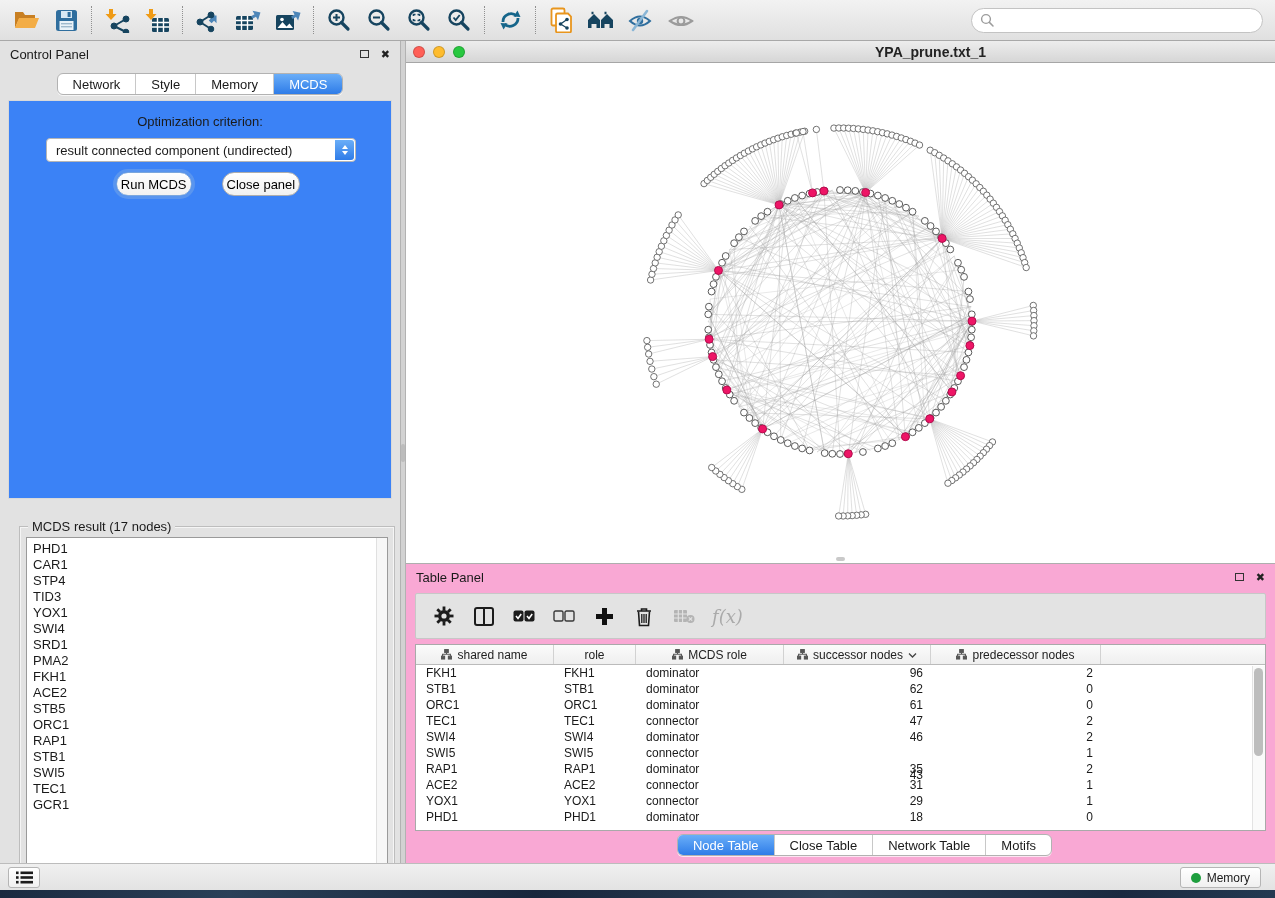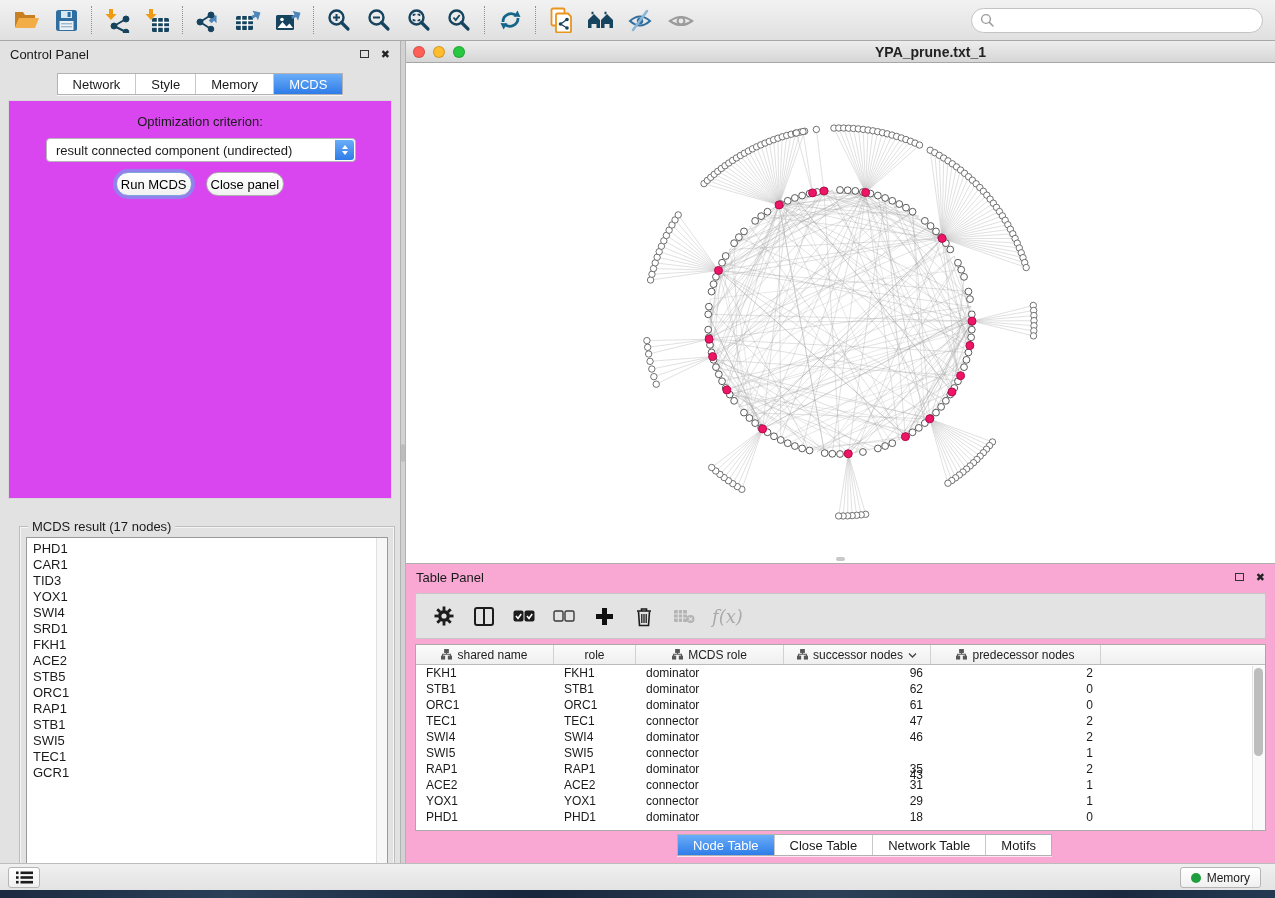--- a/index.html
+++ b/index.html
@@ -16,42 +16,42 @@
   .search-wrap { position:absolute; right:12px; top:8px; width:292px; height:25px; background:#fff;
                  border:1px solid #c3c3c3; border-radius:13px; display:flex; align-items:center; padding-left:8px; }
 
   
   .control-panel { position:absolute; left:0; top:41px; width:400px; height:822px; background:#e2e2e2; }
   .panel-head { height:26px; display:flex; align-items:center; padding:0 10px; }
   .panel-head .title { flex:1; font-size:13px; }
   .mini-float { width:9px; height:8px; border:1.5px solid #333; margin-right:12px; display:inline-block; }
   .mini-close { font-size:11px; font-weight:bold; color:#222; line-height:1; }
   .seg-row { display:flex; justify-content:center; margin-top:6px; }
-  .seg { display:inline-flex; border:1px solid #b2b2b2; border-radius:0; background:#fff; overflow:hidden;
+  .seg { display:inline-flex; border:1px solid #b2b2b2; border-radius:6px; background:#fff; overflow:hidden;
          height:22px; box-shadow:0 1px 0 rgba(255,255,255,.7); }
   .seg button { font-family:inherit; font-size:13px; color:#1a1a1a; background:transparent; border:0;
                 border-left:1px solid #c8c8c8; padding:0 15px; height:100%; cursor:default; }
   .seg button:first-child { border-left:0; }
   .seg button.active { background:linear-gradient(#6aaef8,#2e7ce8); color:#fff; }
   .cp-content { position:absolute; left:8px; top:59px; width:384px; height:399px;
-                background:#d946ef; border:1px solid #d9d9d9; }
+                background:#3b82f6; border:1px solid #d9d9d9; }
   .opt-label { text-align:center; margin-top:13px; font-size:13px; }
   .select-box { position:absolute; left:37px; top:37px; width:310px; height:24px; background:#fff;
                 border:1px solid #b5b5b5; border-radius:4px; display:flex; align-items:center;
                 padding-left:9px; font-size:13px; }
   .select-stepper { position:absolute; right:1px; top:1px; width:19px; height:20px; border-radius:0 3px 3px 0;
                     background:linear-gradient(#6aaef8,#2e7ce8); display:flex; flex-direction:column;
                     align-items:center; justify-content:center; gap:2px; }
   .tri-up { width:0; height:0; border-left:3.5px solid transparent; border-right:3.5px solid transparent;
             border-bottom:4px solid #fff; }
   .tri-dn { width:0; height:0; border-left:3.5px solid transparent; border-right:3.5px solid transparent;
             border-top:4px solid #fff; }
   .btn-row { position:absolute; left:0; top:71px; width:100%; display:flex; justify-content:center; gap:14px; }
   .mac-btn { font-family:inherit; font-size:13px; height:24px; padding:0 4px; border:1px solid #adadad;
-             border-radius:12px; background:linear-gradient(#ffffff,#f1f1f1); cursor:default; }
+             border-radius:12px; background:linear-gradient(#ffffff,#f1f1f1); cursor:default;margin-left:16px; }
   .mac-btn.focused { box-shadow:0 0 0 3px rgba(106,160,235,.65); border-color:#7ba7dd; }
   .group-box { position:absolute; left:10px; top:425px; width:376px; height:374px;
                border:1px solid #bdbdbd; box-shadow:inset 0 0 0 1px #f5f5f5; }
   .group-title { position:absolute; top:-8px; left:8px; background:#e2e2e2; padding:0 4px; font-size:13px; }
   .mcds-list { position:absolute; left:6px; top:10px; right:6px; bottom:8px; background:#fff;
                border:1px solid #9a9a9a; overflow:hidden; }
   .mcds-list ul { list-style:none; padding:3px 0 0 6px; }
   .mcds-list li { font-size:13px; line-height:16px; }
   .mcds-scroll { position:absolute; right:0; top:0; bottom:0; width:11px; background:#f7f7f7;
                  border-left:1px solid #e0e0e0; }
@@ -287,24 +287,26 @@
     <div class="btn-row">
       <button class="mac-btn focused">Run MCDS</button>
       <button class="mac-btn">Close panel</button>
     </div>
     <div class="group-box">
       <span class="group-title">MCDS result (17 nodes)</span>
       <div class="mcds-list">
         <ul id="mcds-items">
             <li>PHD1</li>
             <li>CAR1</li>
+            <li>STP4</li>
             <li>TID3</li>
             <li>YOX1</li>
             <li>SWI4</li>
             <li>SRD1</li>
+            <li>PMA2</li>
             <li>FKH1</li>
             <li>ACE2</li>
             <li>STB5</li>
             <li>ORC1</li>
             <li>RAP1</li>
             <li>STB1</li>
             <li>SWI5</li>
             <li>TEC1</li>
             <li>GCR1</li>
           </ul>

